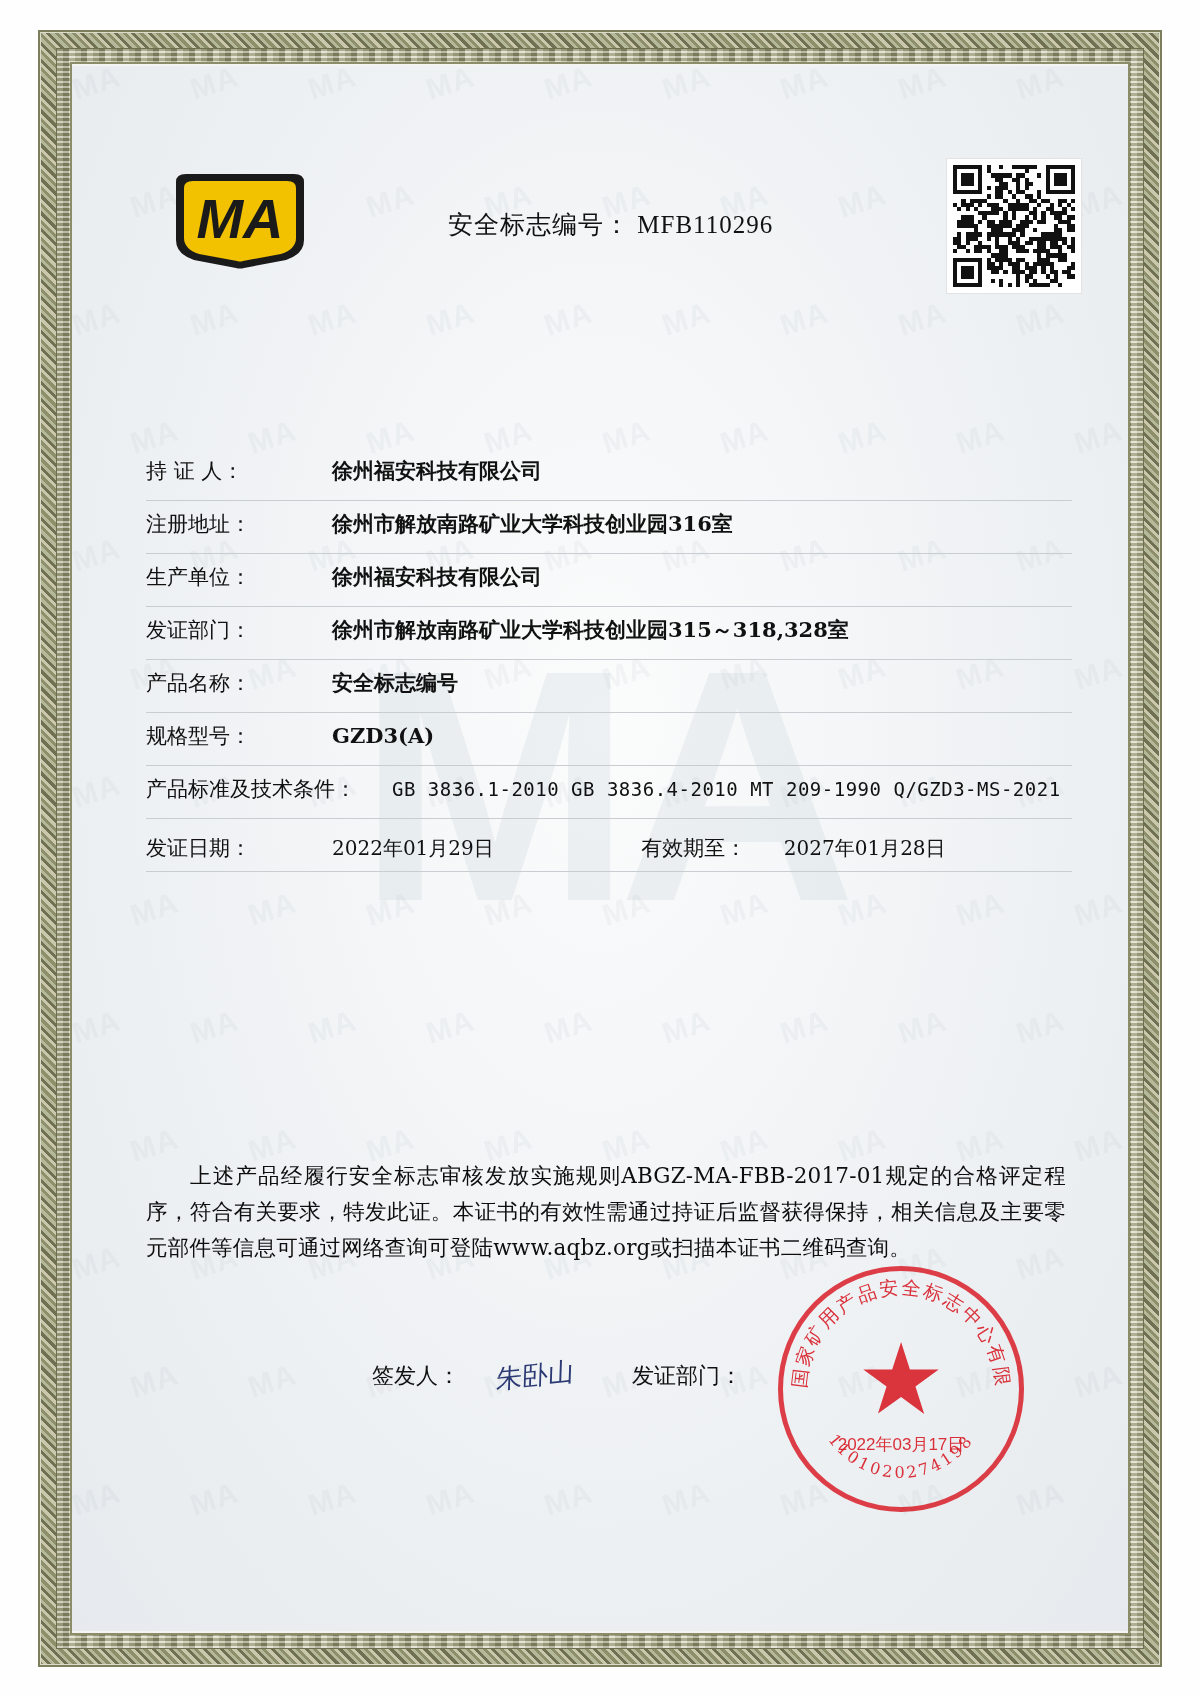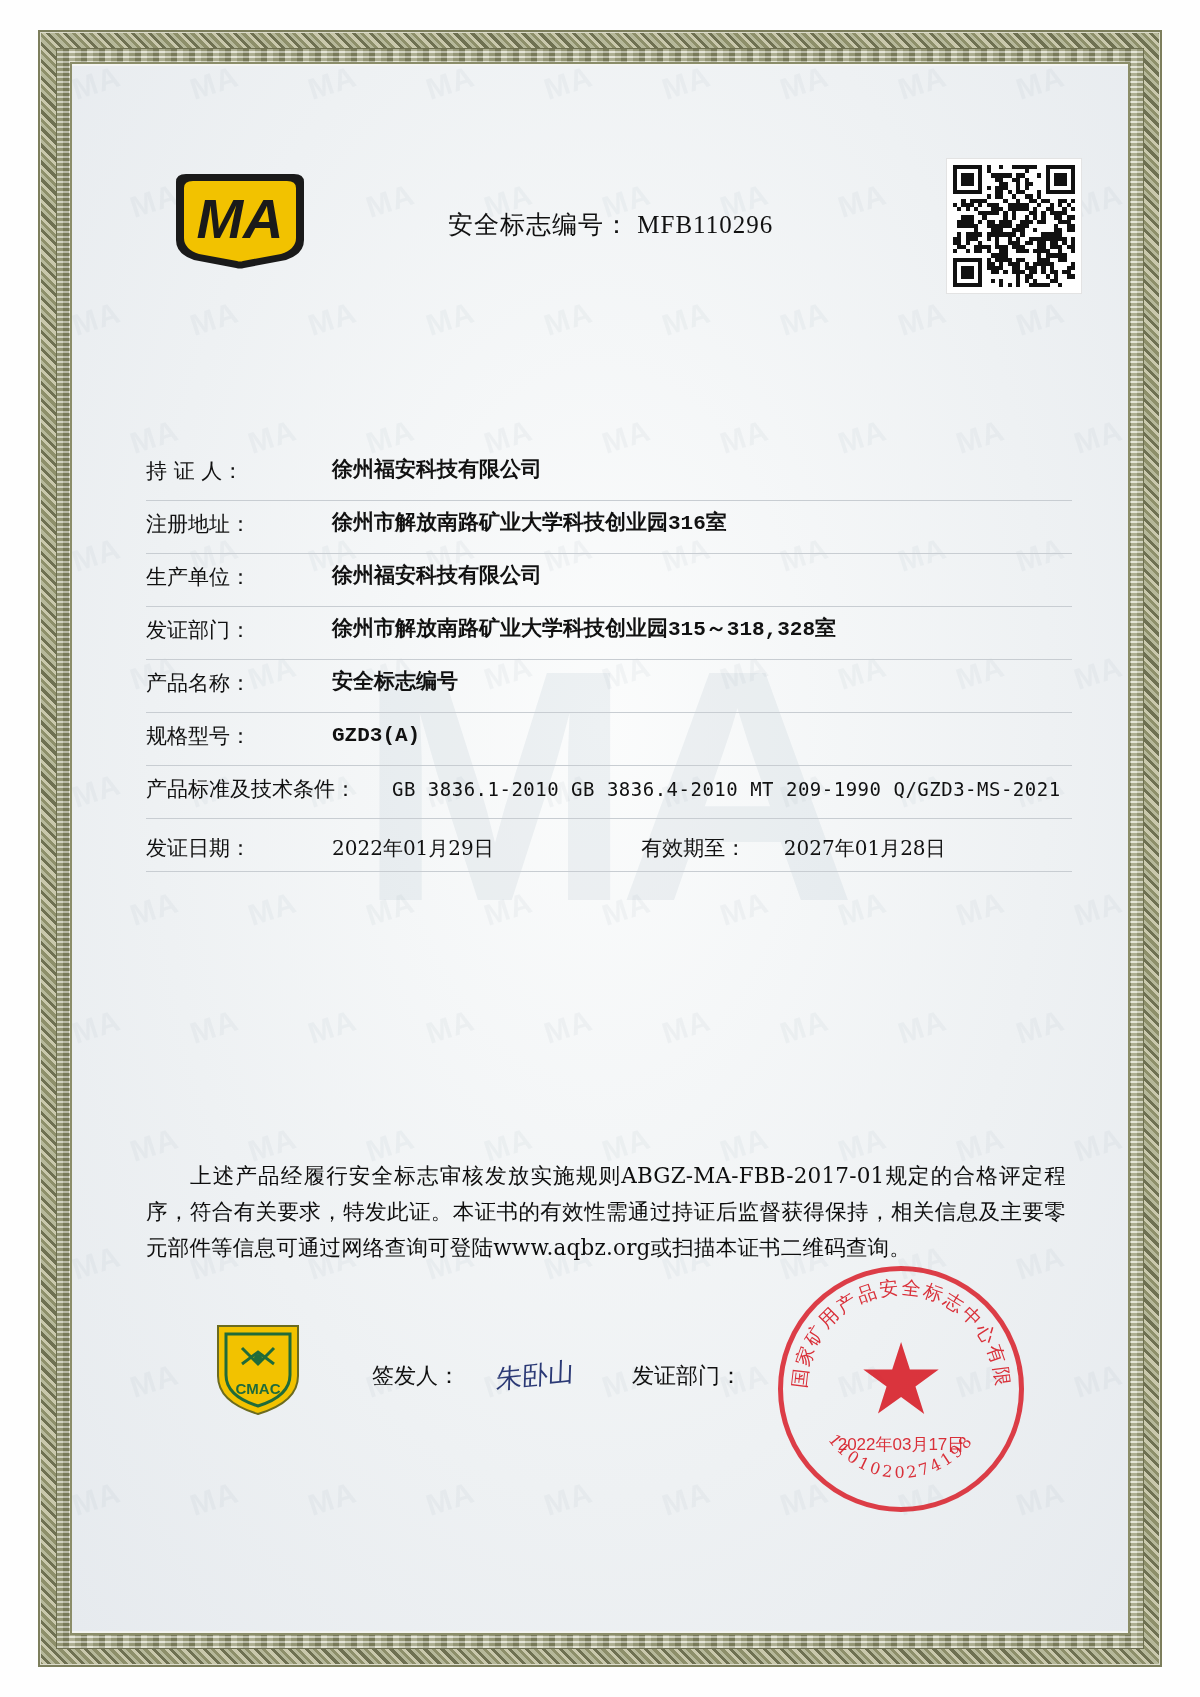--- a/index.html
+++ b/index.html
@@ -187,21 +187,21 @@
     color: #111;
     line-height: 34px;
     font-family: "DejaVu Serif", "Liberation Serif", serif;
     padding-left: 10px;
   }
   .val.mono {
     font-family: "DejaVu Sans Mono", monospace;
     font-size: 19px;
     letter-spacing: 0.5px;
   }
-  .val.bold { font-weight: bold; font-family: Liberation Mono, monospace; }
+  .val.bold { font-weight: bold; }
   .row-dates {
     display: flex;
     align-items: center;
     min-height: 46px;
     border-bottom: 1px solid #c8cdd2;
     padding-top: 6px;
   }
   .date-val {
     font-size: 20px;
     font-family: "DejaVu Serif", "Liberation Serif", serif;
@@ -947,32 +947,20 @@
           <div class="spacer-mid"></div>
           <div class="lab2">有效期至：</div>
           <div class="date-val">2027年01月28日</div>
         </div>
 
 
       </div>
 
       <div class="statement">上述产品经履行安全标志审核发放实施规则ABGZ-MA-FBB-2017-01规定的合格评定程序，符合有关要求，特发此证。本证书的有效性需通过持证后监督获得保持，相关信息及主要零元部件等信息可通过网络查询可登陆www.aqbz.org或扫描本证书二维码查询。</div>
 
-      <div class="cmac">
-        <svg viewBox="0 0 92 100" xmlns="http://www.w3.org/2000/svg">
-          <path d="M6 8 L86 8 L86 58 Q86 84 46 96 Q6 84 6 58 Z" fill="#f2c200" stroke="#6b6b1f" stroke-width="2"></path>
-          <path d="M14 16 L78 16 L78 57 Q78 78 46 88 Q14 78 14 57 Z" fill="none" stroke="#1f6b3a" stroke-width="3"></path>
-          <g stroke="#1f6b3a" stroke-width="3" fill="none">
-            <path d="M30 30 L46 46 L62 30"></path>
-            <path d="M30 46 L46 34 L62 46"></path>
-            <circle cx="46" cy="40" r="4" fill="#1f6b3a" stroke="none"></circle>
-          </g>
-          <text x="46" y="76" text-anchor="middle" font-family="Liberation Sans, sans-serif" font-size="15" font-weight="bold" fill="#1f6b3a">CMAC</text>
-        </svg>
-      </div>
 
       <div class="sign-row">
         <span class="sign-label">签发人：</span>
         <span class="signature">朱卧山</span>
         <span class="dept-label">发证部门：</span>
       </div>
 
       <div class="seal">
         <div class="ring"></div>
         <svg class="seal-arc" viewBox="0 0 246 246" xmlns="http://www.w3.org/2000/svg">

